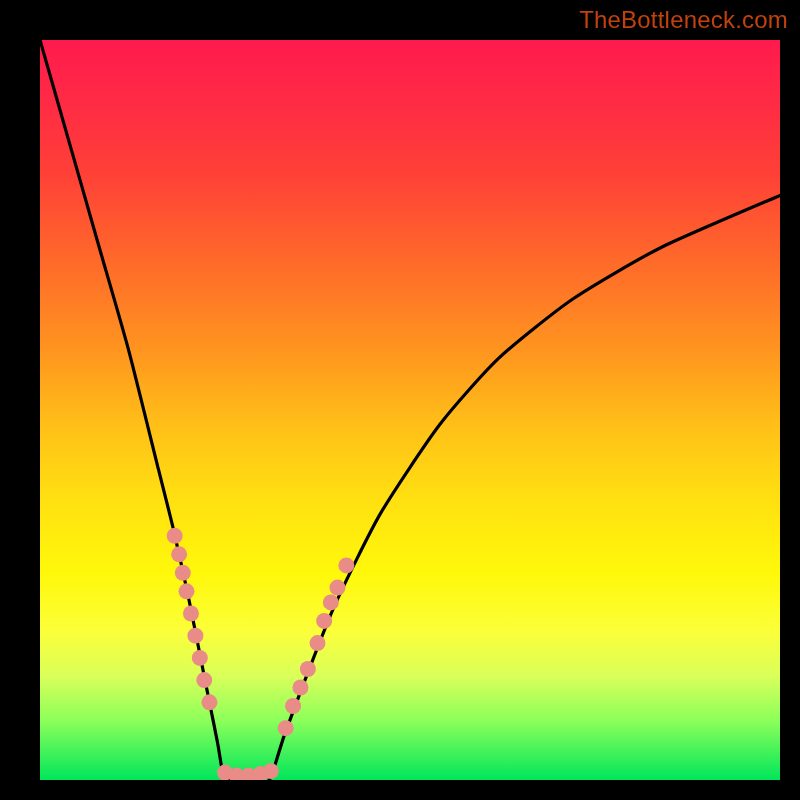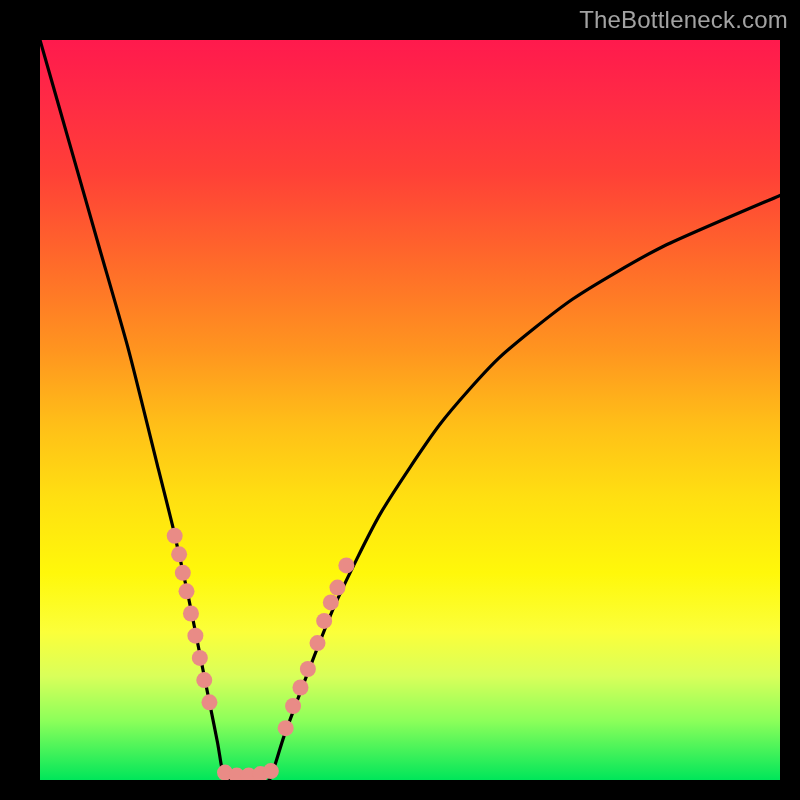--- a/index.html
+++ b/index.html
@@ -37,21 +37,21 @@
       #fbff3a 80%,
       #d9ff5a 86%,
       #8cff5a 92%,
       #00e65a 100%
     );
   }
   .watermark {
     position: absolute;
     top: 6px;
     right: 12px;
-    color: #a3a3a3;
+    color: #c2410c;
     font-size: 24px;
     letter-spacing: 0.2px;
     user-select: none;
   }
   svg.curve {
     position: absolute;
     left: 0;
     top: 0;
     width: 740px;
     height: 740px;

